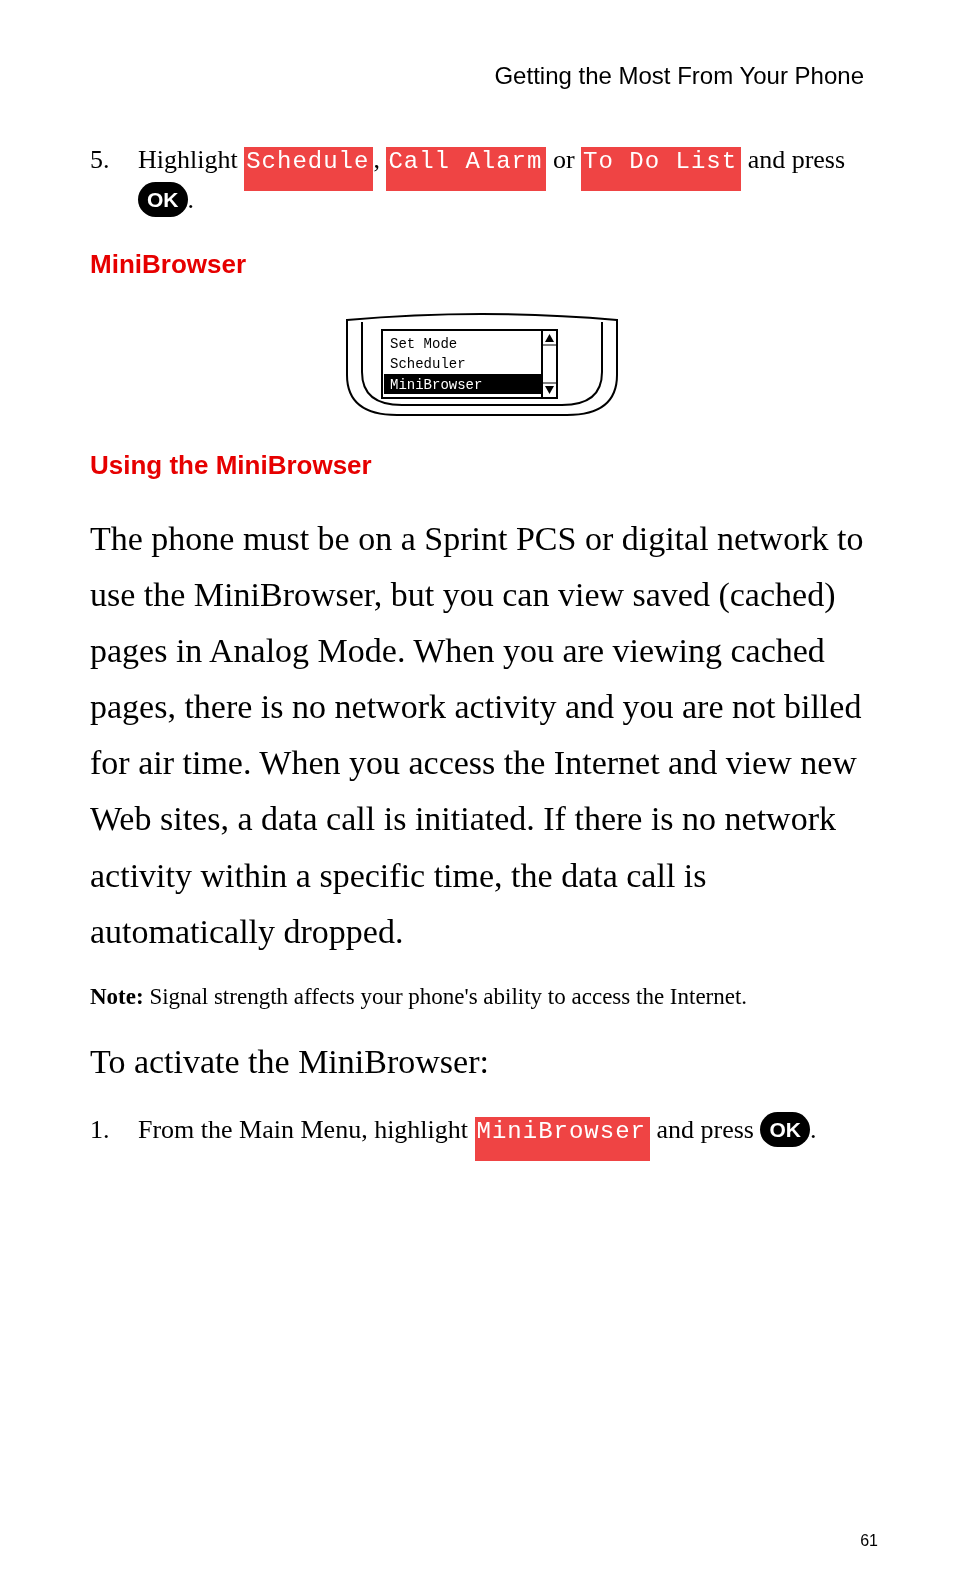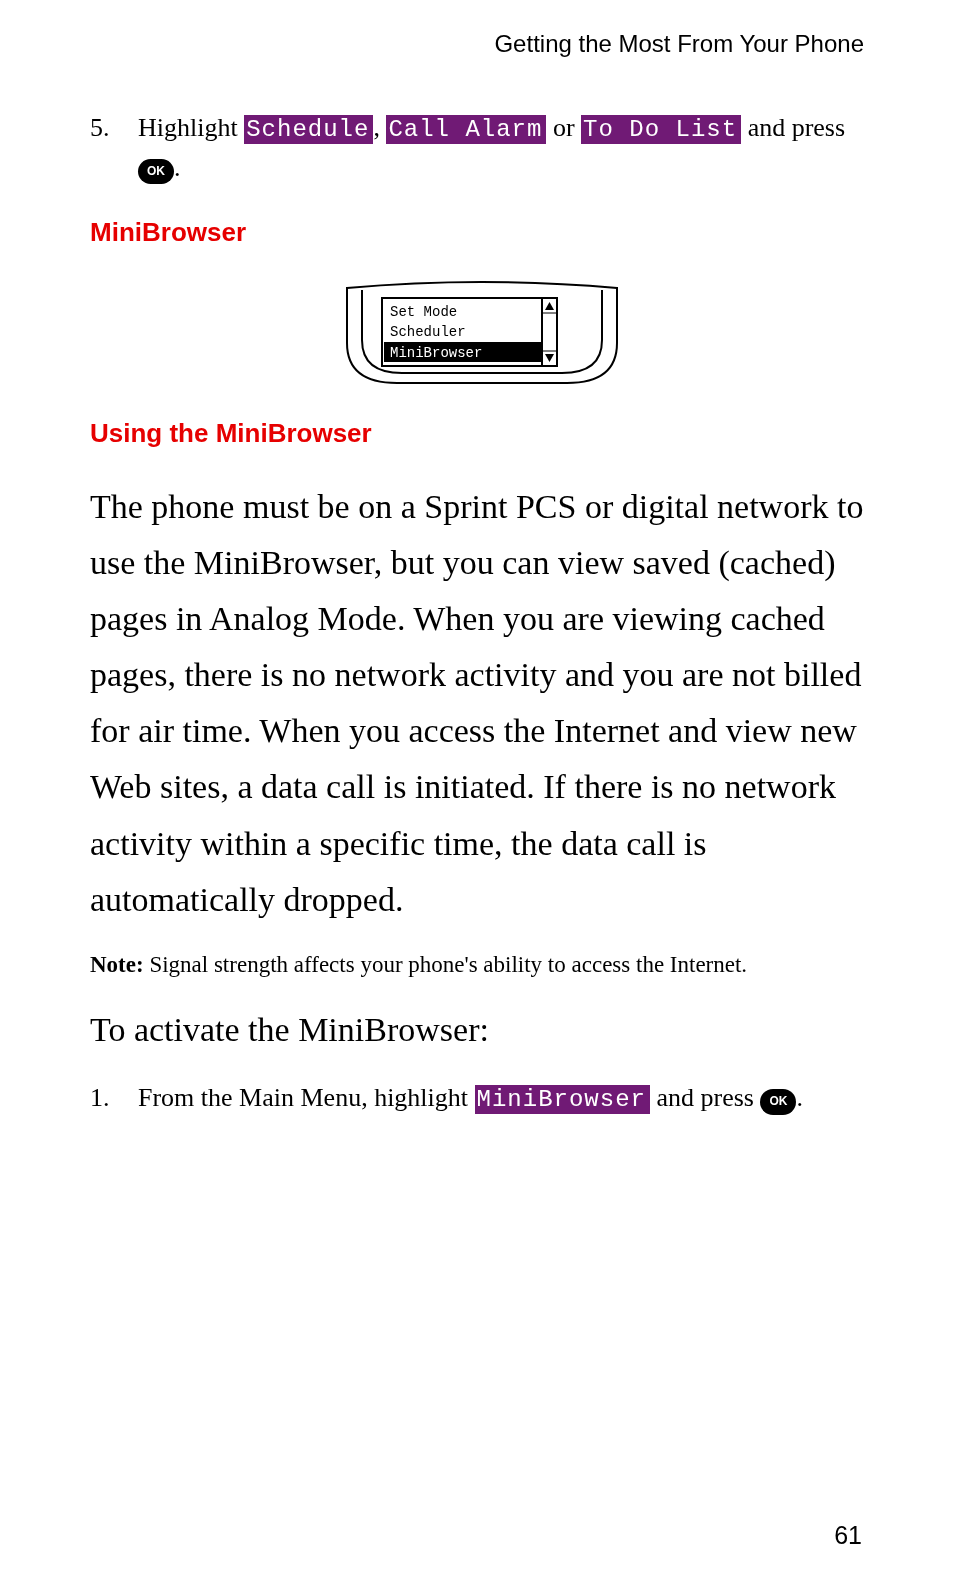--- a/index.html
+++ b/index.html
@@ -9,20 +9,21 @@
     font-family: "Times New Roman", Times, serif;
     color: #000;
     width: 954px;
     height: 1590px;
     box-sizing: border-box;
     position: relative;
   }
   .page {
     padding: 30px 80px 0 90px;
     box-sizing: border-box;
+    margin-top: 32px;
   }
   .header {
     text-align: right;
     font-family: "Helvetica Neue", Arial, sans-serif;
     font-size: 24px;
     font-weight: 400;
     margin-bottom: 50px;
     padding-right: 10px;
   }
   .step {
@@ -62,47 +63,47 @@
     line-height: 1.65;
     margin-bottom: 20px;
   }
   .note {
     font-size: 23px;
     line-height: 1.5;
     margin-bottom: 20px;
   }
   .mono {
     font-family: "Courier New", Courier, monospace;
-    background: #701a75;
+    background: #ef4444;
     color: #fff;
-    padding: 1px 4px 1px 2px;
+    padding: 1px 4px 16px 2px;
     letter-spacing: 1px;
     font-size: 24px;
   }
   .ok-pill {
     display: inline-flex;
     align-items: center;
     justify-content: center;
     background: #000;
     color: #fff;
     font-family: Arial, Helvetica, sans-serif;
     font-weight: bold;
-    font-size: 12px;
+    font-size: 21px;
     border-radius: 999px;
     padding: 6px 9px;
     vertical-align: 1px;
     line-height: 1.1;
     text-align: right;
   }
   .pg-num {
     position: absolute;
     bottom: 40px;
-    right: 92px;
+    right: 76px;
     font-family: Arial, Helvetica, sans-serif;
-    font-size: 25px;
+    font-size: 16px;
   }
 </style>
 </head>
 <body>
 
 <div class="page">
 
   <div class="header">Getting the Most From Your Phone</div>
 
   <div class="step">

